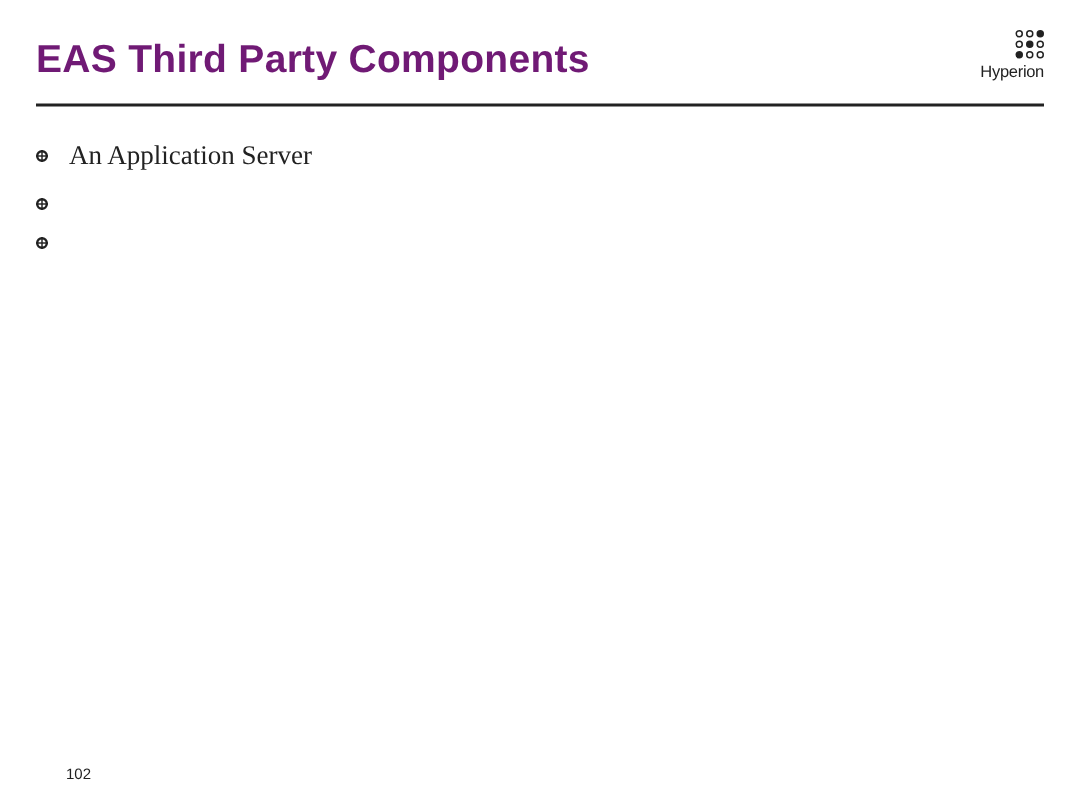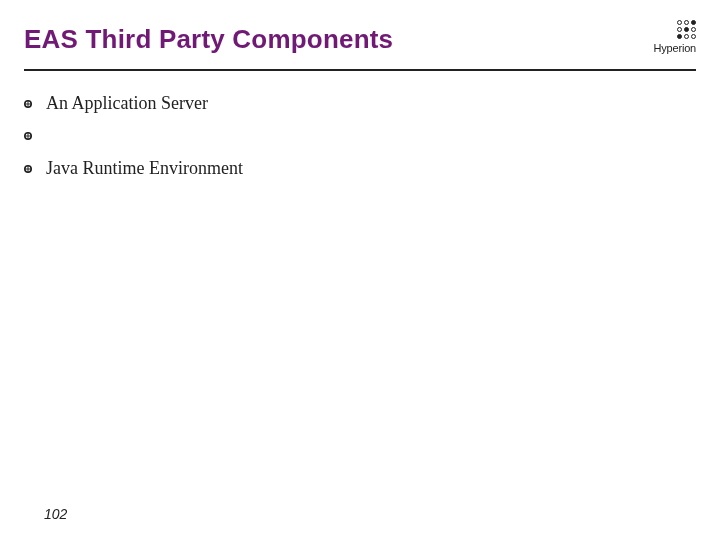--- a/index.html
+++ b/index.html
@@ -83,23 +83,22 @@
       display: flex;
       justify-content: space-between;
       align-items: flex-end;
       padding: 0 24px 0 44px;
     }
     .copyright {
       font-size: 8.5px;
       color: #222;
     }
     .page-number {
-      font-size: 14px;
+      font-size: 10px;
       color: #222;
-      font-style: italic;
     }
   </style>
 </head>
 <body>
 
 <div class="header">
   <div class="title">EAS Third Party Components</div>
   <div class="logo">
     <div class="logo-dots">
       <div class="logo-dot"></div>
@@ -139,19 +138,18 @@
     </span>
   </div>
   <div class="bullet-item">
     <span class="bullet-icon">
       <svg width="8" height="8" viewBox="0 0 10 10">
         <circle cx="5" cy="5" r="4" fill="none" stroke="#222" stroke-width="2"></circle>
         <line x1="5" y1="0" x2="5" y2="10" stroke="#222" stroke-width="1.2"></line>
         <line x1="0" y1="5" x2="10" y2="5" stroke="#222" stroke-width="1.2"></line>
       </svg>
     </span>
-    <span class="bullet-text">Java Runtime Environment</span>
   </div>
 </div>
 
 <div class="footer">
   <div class="page-number">102</div>
 </div>
 
 </body></html>

